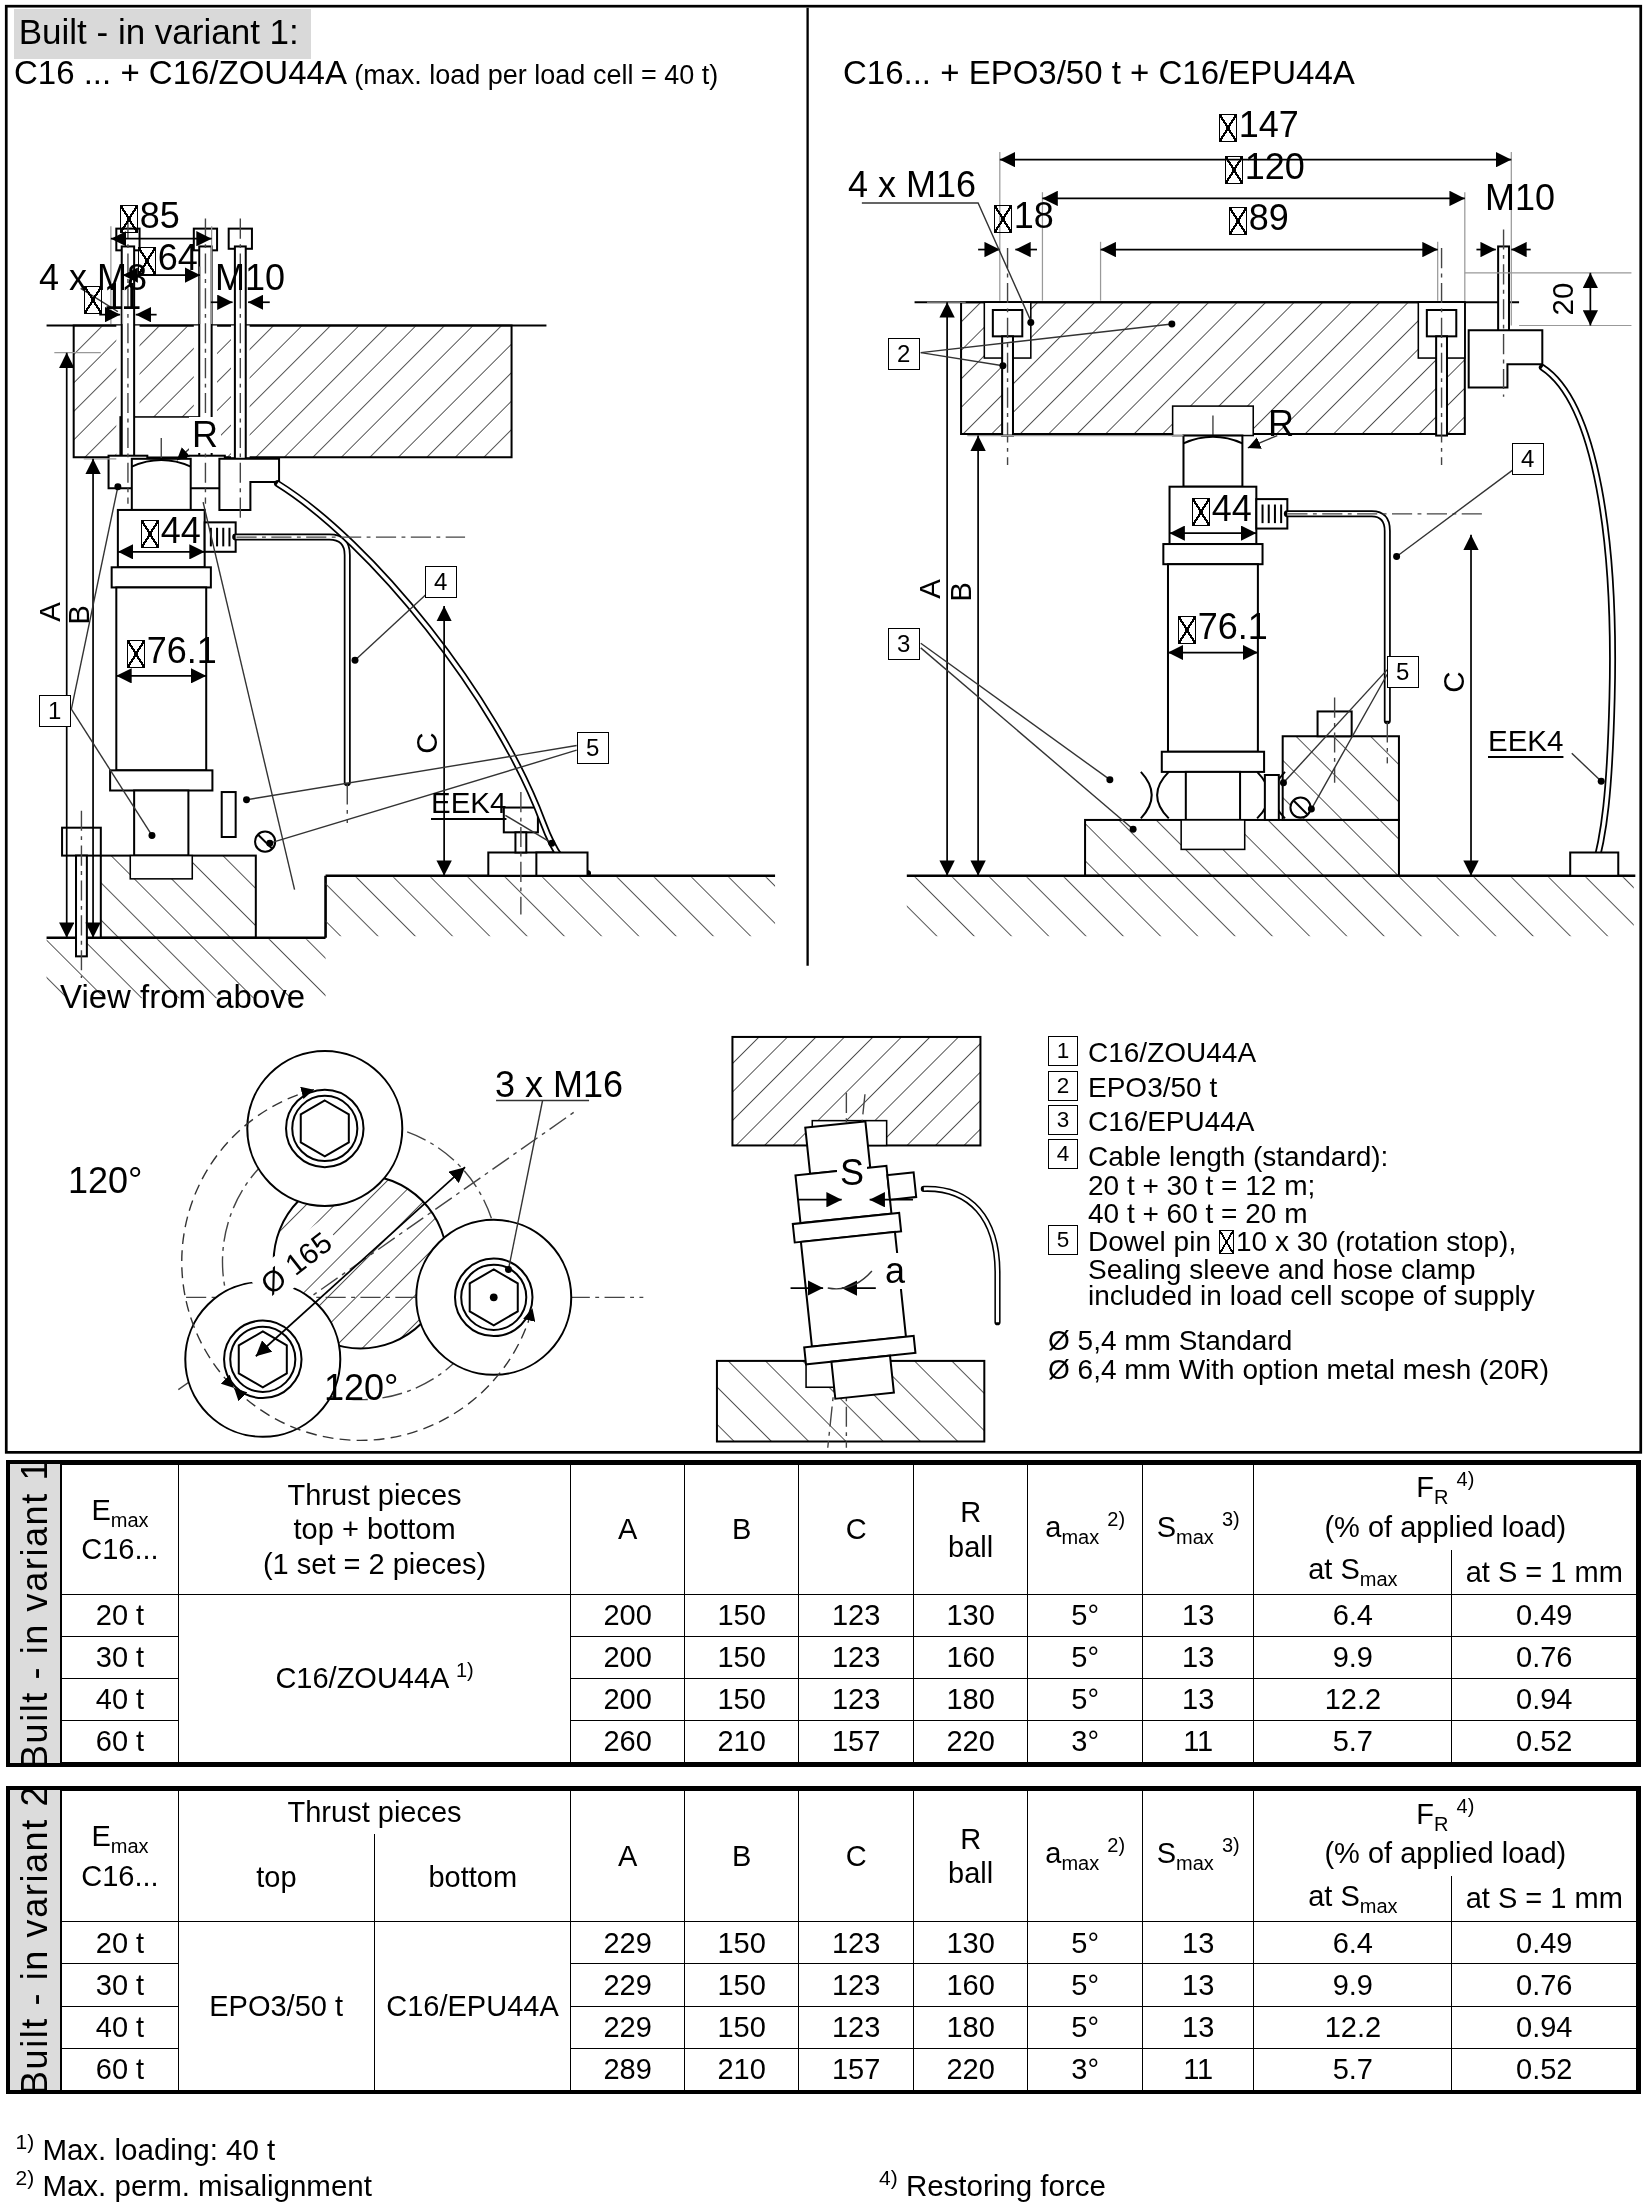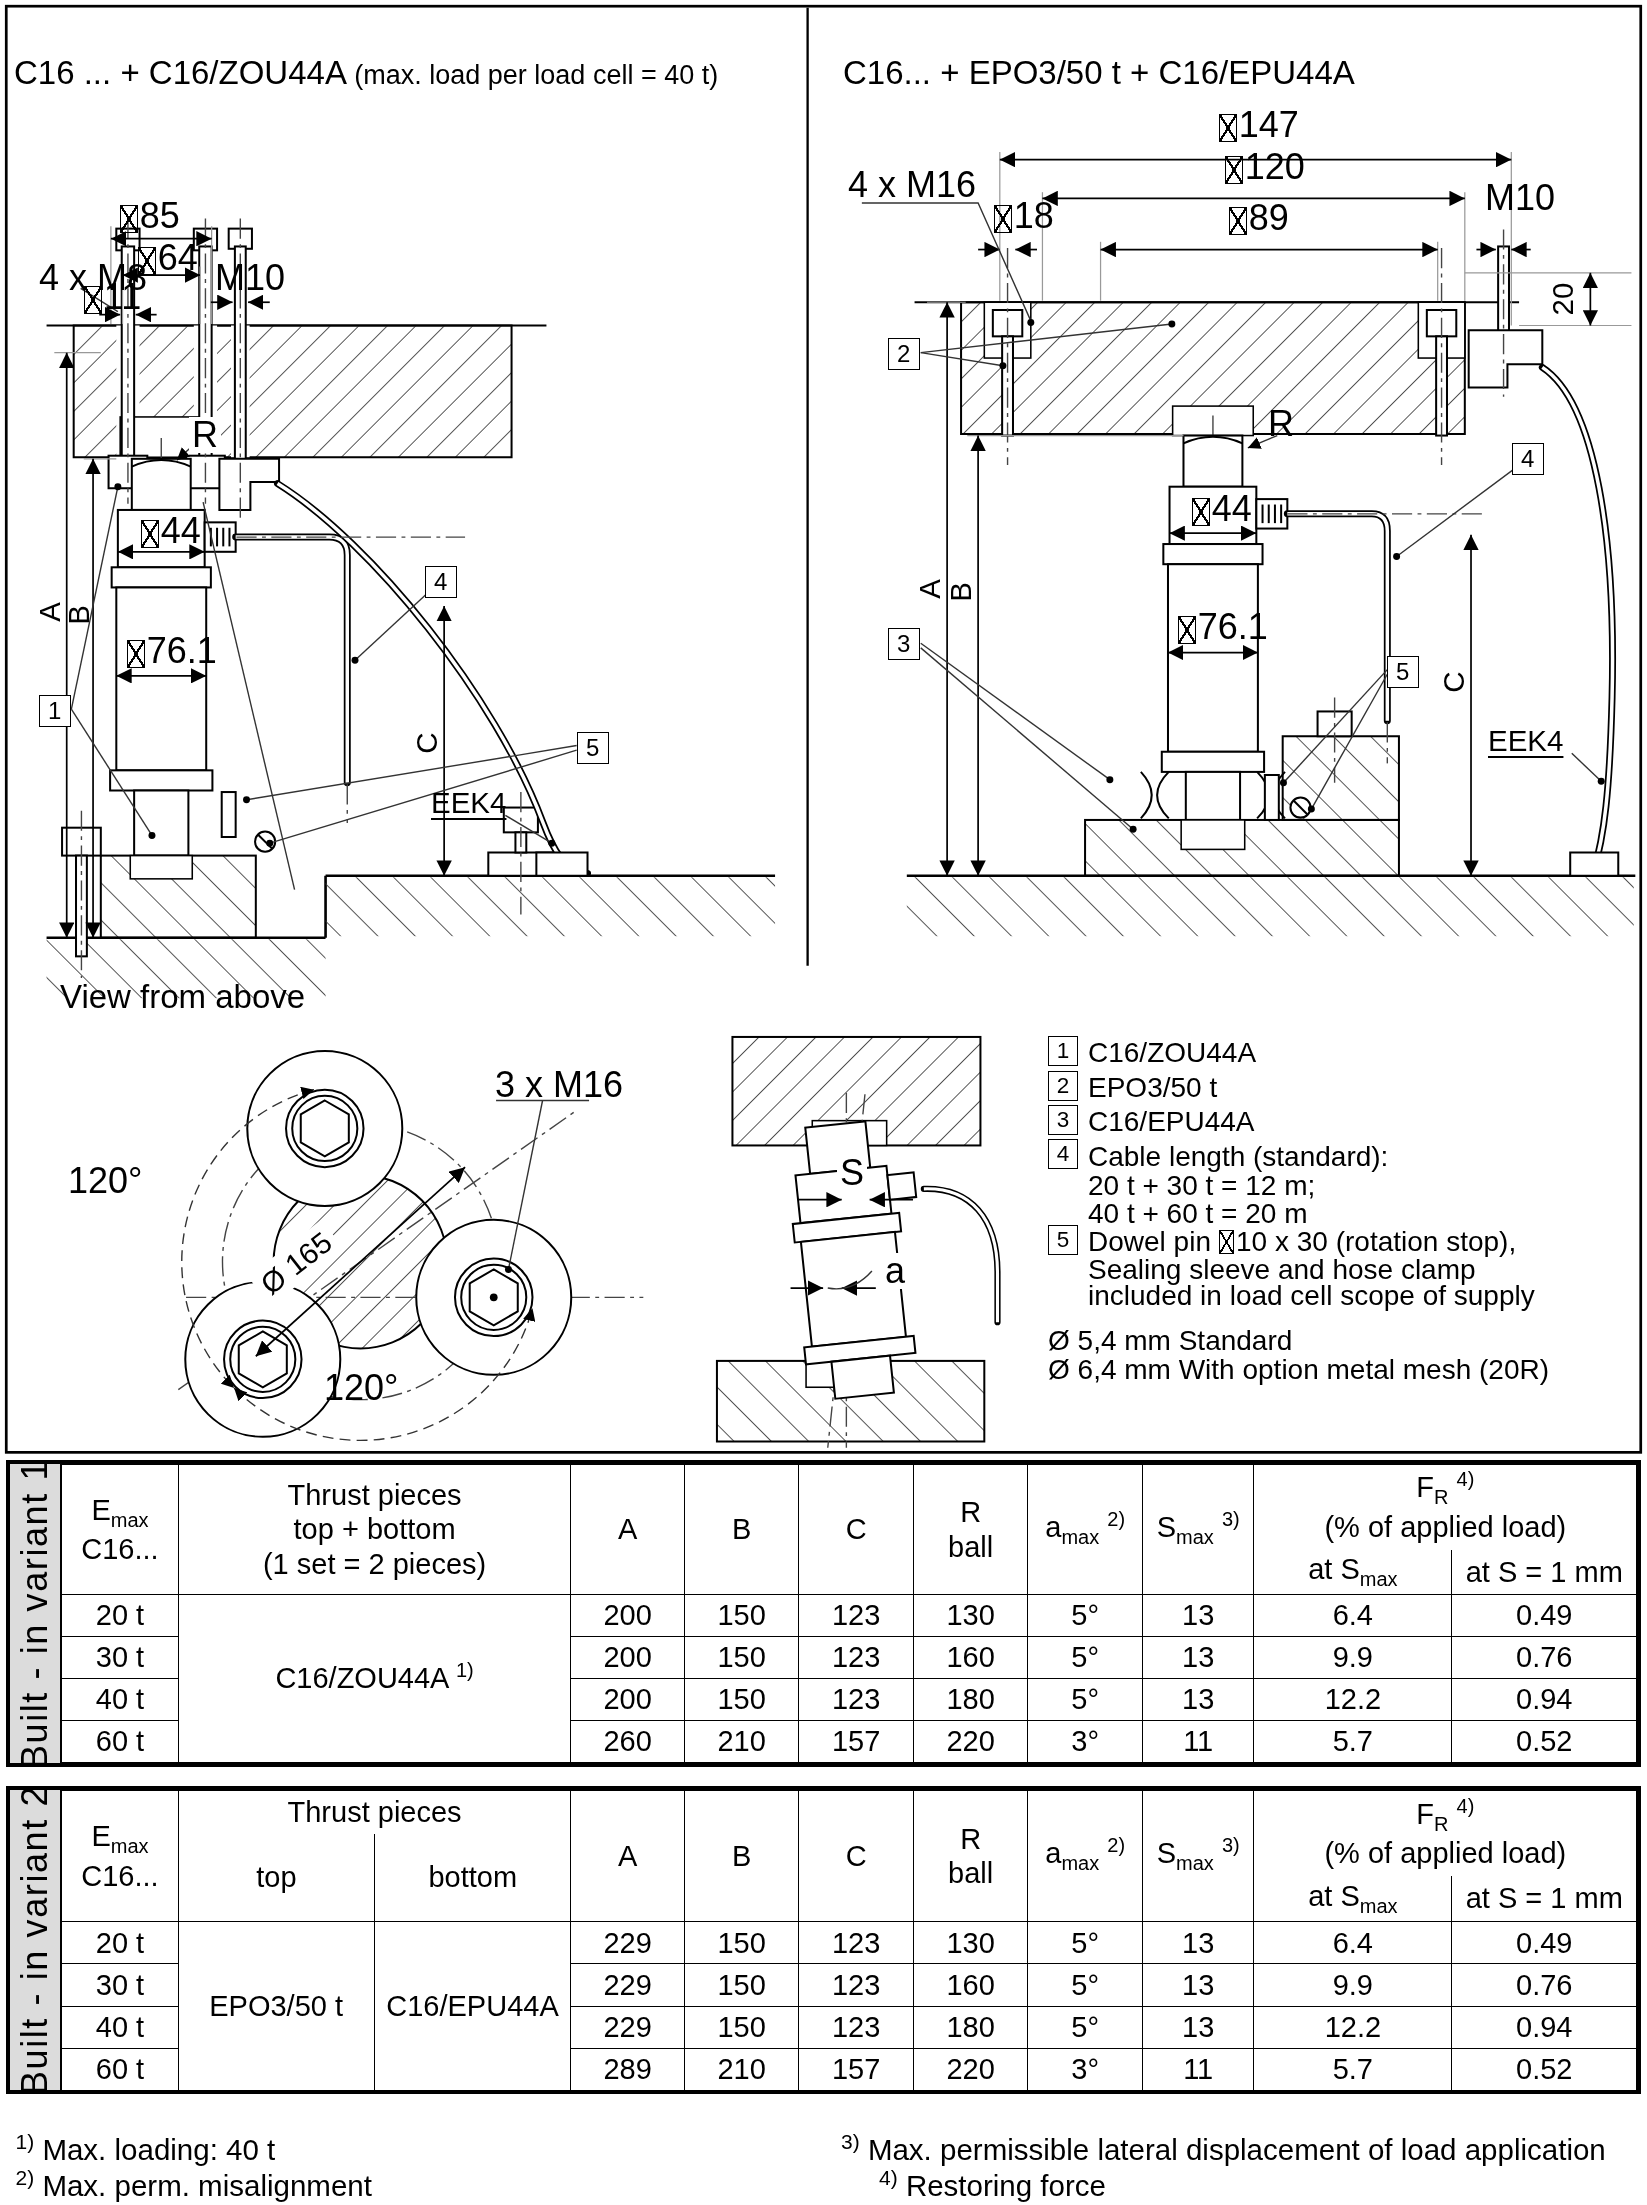--- a/index.html
+++ b/index.html
@@ -345,20 +345,21 @@
     <path d="M1192,1534 C1252,1532 1287,1572 1287,1642 L1287,1706" stroke="#000" stroke-width="8" fill="none" stroke-linecap="round"></path>
     <path d="M1192,1534 C1252,1532 1287,1572 1287,1642 L1287,1706" stroke="#fff" stroke-width="4" fill="none"></path>
     <line class="dim" x1="1030" y1="1548" x2="1086" y2="1548" marker-end="url(#mA)"></line>
     <line class="dim" x1="1178" y1="1548" x2="1122" y2="1548" marker-end="url(#mA)"></line>
     <line class="dim" x1="1020" y1="1662" x2="1062" y2="1662" marker-end="url(#mA)"></line>
     <line class="dim" x1="1130" y1="1662" x2="1086" y2="1662" marker-end="url(#mA)"></line>
     <path class="ldr" d="M1125,1640 Q1100,1668 1068,1662" fill="none"></path>
   </g>
 </svg>
 
+<div class="hdr" style="left:14px;top:9.3px">Built - in variant 1:</div>
 <div class="sub" style="left:14px;top:54px">
   <span>C16 ... + C16/ZOU44A</span>
   <small>(max. load per load cell = 40 t)</small>
 </div>
 <div class="sub" style="left:843px;top:54px">
   <span>C16... + EPO3/50 t + C16/EPU44A</span>
 </div>
 
 <span class="dl" style="left:39px;top:260px">4 x M8</span>
 <span class="dl" style="left:120px;top:198px"><i class="tofu"></i><span>85</span></span>
@@ -592,17 +593,16 @@
         <td>11</td>
         <td>5.7</td>
         <td>0.52</td>
       </tr>
     </tbody>
   </table>
 </div>
 
 <div class="fn" style="left:15.5px;top:2130px"><sup>1)</sup> <span>Max. loading: 40 t</span></div>
 <div class="fn" style="left:15.5px;top:2166px"><sup>2)</sup> <span>Max. perm. misalignment</span></div>
-<div class="fn" style="left:841px;top:2130px"><sup>3)</sup> <span>Max. permissible lateral displacement of load application</span></div>
 <div class="fn" style="left:879px;top:2166px"><sup>4)</sup> <span>Restoring force</span></div>
 
 </div>
 
 
 </body></html>

